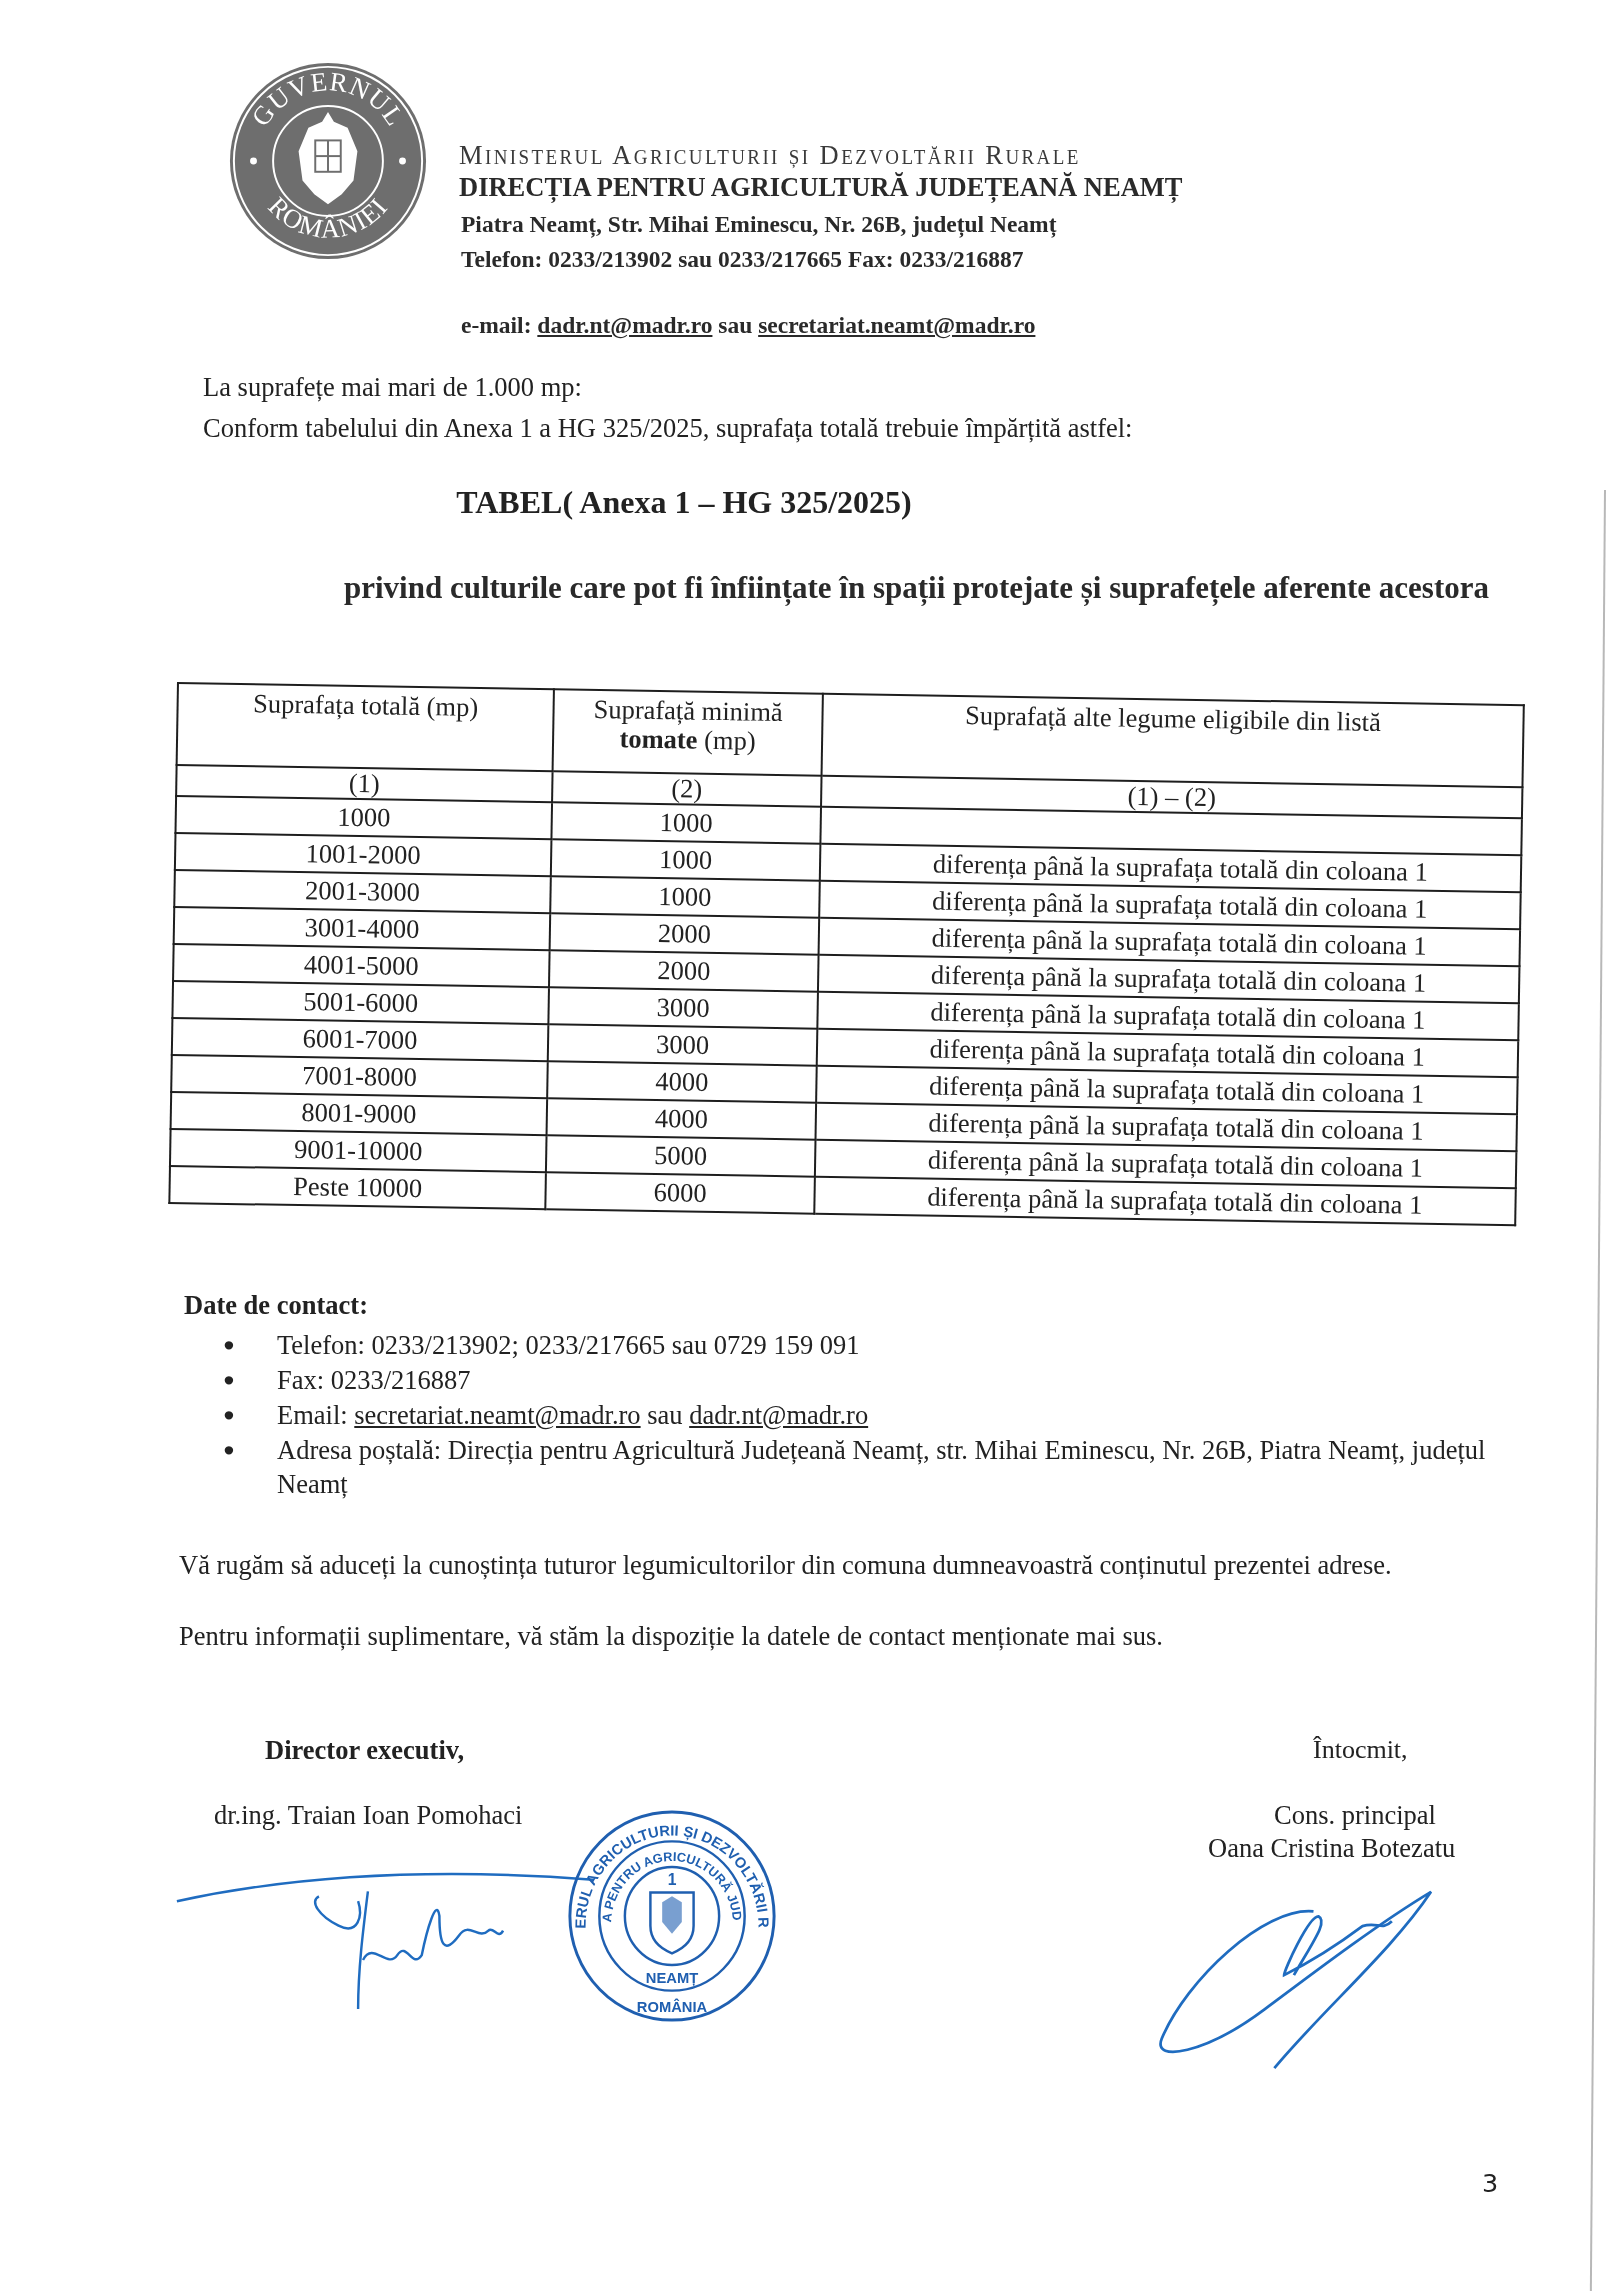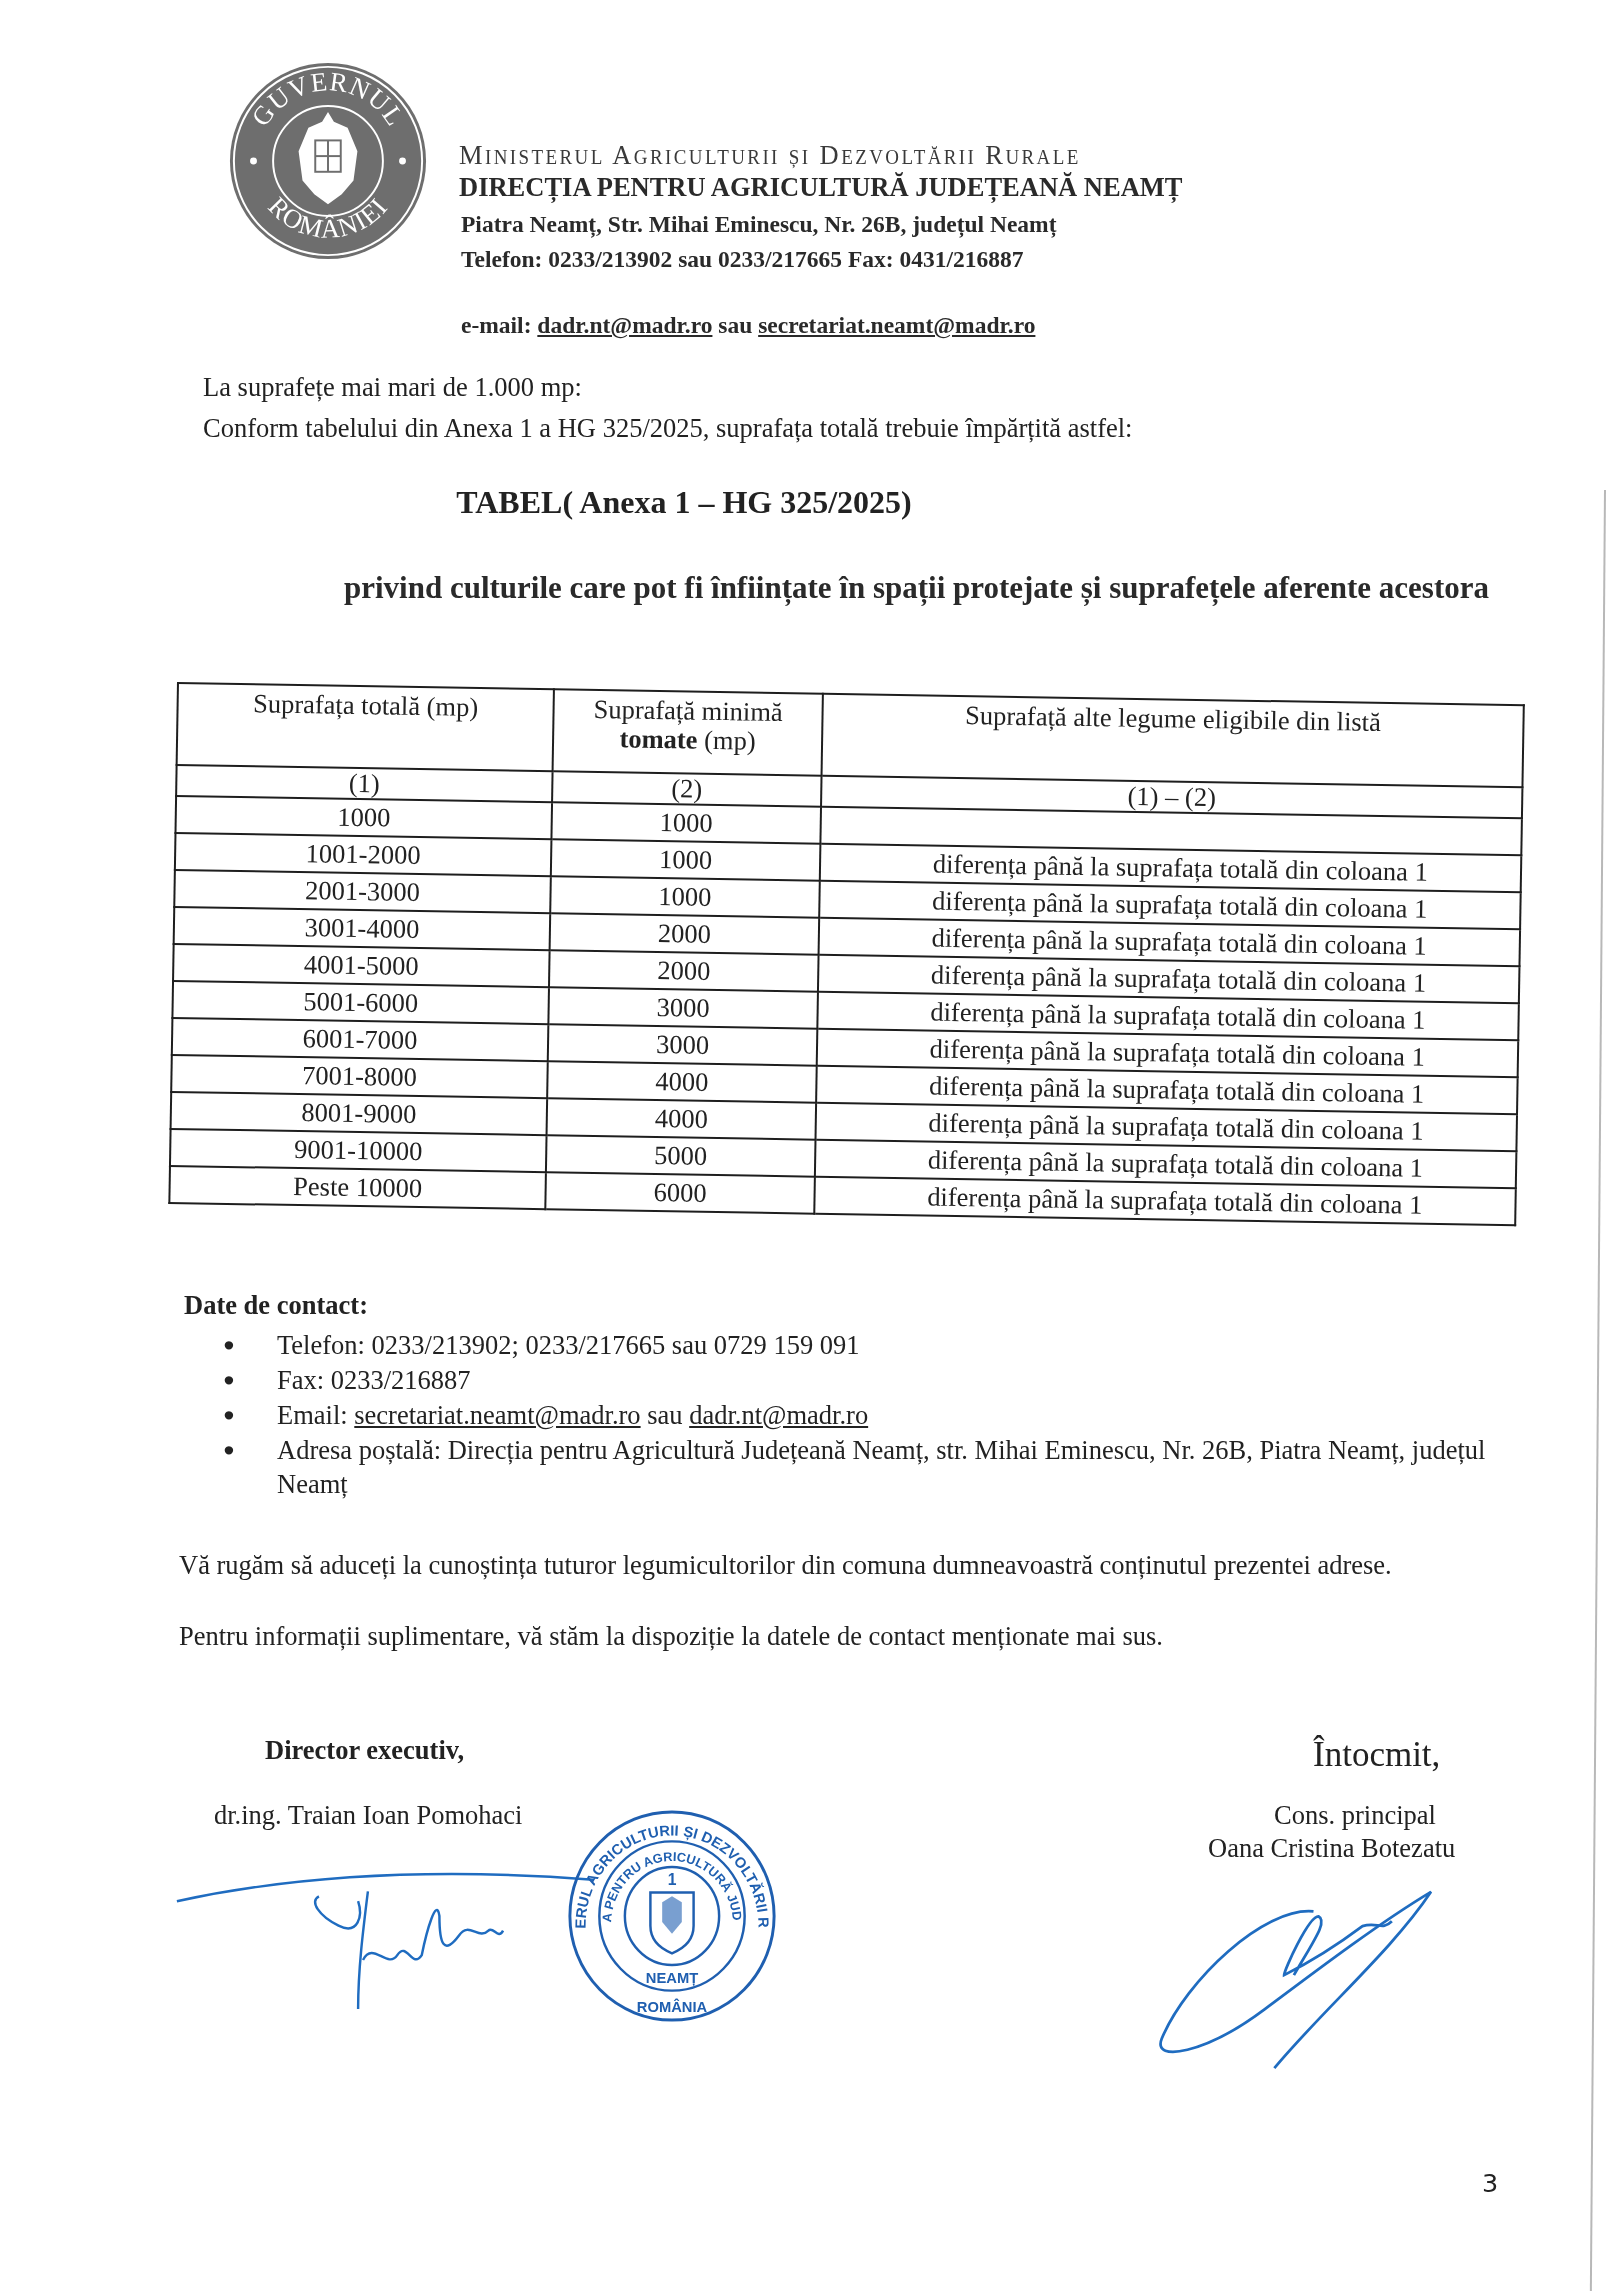--- a/index.html
+++ b/index.html
@@ -64,21 +64,21 @@
   .contact-item { position: relative; padding-left: 54px; line-height: 34px; margin-bottom: 1px; }
   .bullet { position: absolute; left: 0; top: 0; font-size: 19.6px; }
 
   .closing { left: 179px; font-size: 26.5px; color: #222; line-height: 33px; width: 1274px; }
   .closing1 { top: 1549px; }
   .closing3 { top: 1620px; }
 
   
   .dir-title { top: 1735px; left: 265px; font-size: 26.5px; font-weight: bold; color: #222; }
   .dir-name { top: 1800px; left: 214px; font-size: 26.5px; font-weight: normal; color: #222; white-space: nowrap; }
-  .intocmit { top: 1735px; left: 1313px; font-size: 35px; color: #222; }
+  .intocmit { top: 1735px; left: 1313px; font-size: 26px; color: #222; }
   .cons { top: 1800px; left: 1274px; font-size: 26.5px; color: #222; }
   .cons-name { top: 1833px; left: 1208px; font-size: 26.5px; color: #222; white-space: nowrap; }
 
   .sig1 { left: 172px; top: 1852px; width: 431px; height: 167px; }
   .stamp { left: 564px; top: 1808px; width: 216px; height: 216px; }
   .sig2 { left: 1147px; top: 1882px; width: 333px; height: 196px; }
 
   .page-num {
     top: 2168px; left: 1482px; font-size: 25.5px; color: #222;
     font-family: "DejaVu Sans", sans-serif;
@@ -112,21 +112,21 @@
     <rect x="90" y="82" width="11" height="14" fill="#ffffff"></rect>
     <rect x="103" y="82" width="11" height="14" fill="#ffffff"></rect>
     <rect x="90" y="98" width="11" height="14" fill="#ffffff"></rect>
     <rect x="103" y="98" width="11" height="14" fill="#ffffff"></rect>
   </svg>
 </div>
 
 <div class="abs hdr ministry">Ministerul Agriculturii și Dezvoltării Rurale</div>
 <div class="abs hdr direction">DIRECȚIA PENTRU AGRICULTURĂ JUDEȚEANĂ NEAMȚ</div>
 <div class="abs hline addr">Piatra Neamț, Str. Mihai Eminescu, Nr. 26B, județul Neamț</div>
-<div class="abs hline phone">Telefon: 0233/213902 sau 0233/217665 Fax: 0431/216887</div>
+<div class="abs hline phone">Telefon: 0233/213902 sau 0233/217665 Fax: 0233/216887</div>
 <div class="abs hline email-line">
   <span>e-mail:</span>
   <span class="u">dadr.nt@madr.ro</span>
   <span>sau</span>
   <span class="u">secretariat.neamt@madr.ro</span>
 </div>
 
 <div class="abs body-text intro1">La suprafețe mai mari de 1.000 mp:</div>
 <div class="abs body-text intro2">Conform tabelului din Anexa 1 a HG 325/2025, suprafața totală trebuie împărțită astfel:</div>
 

